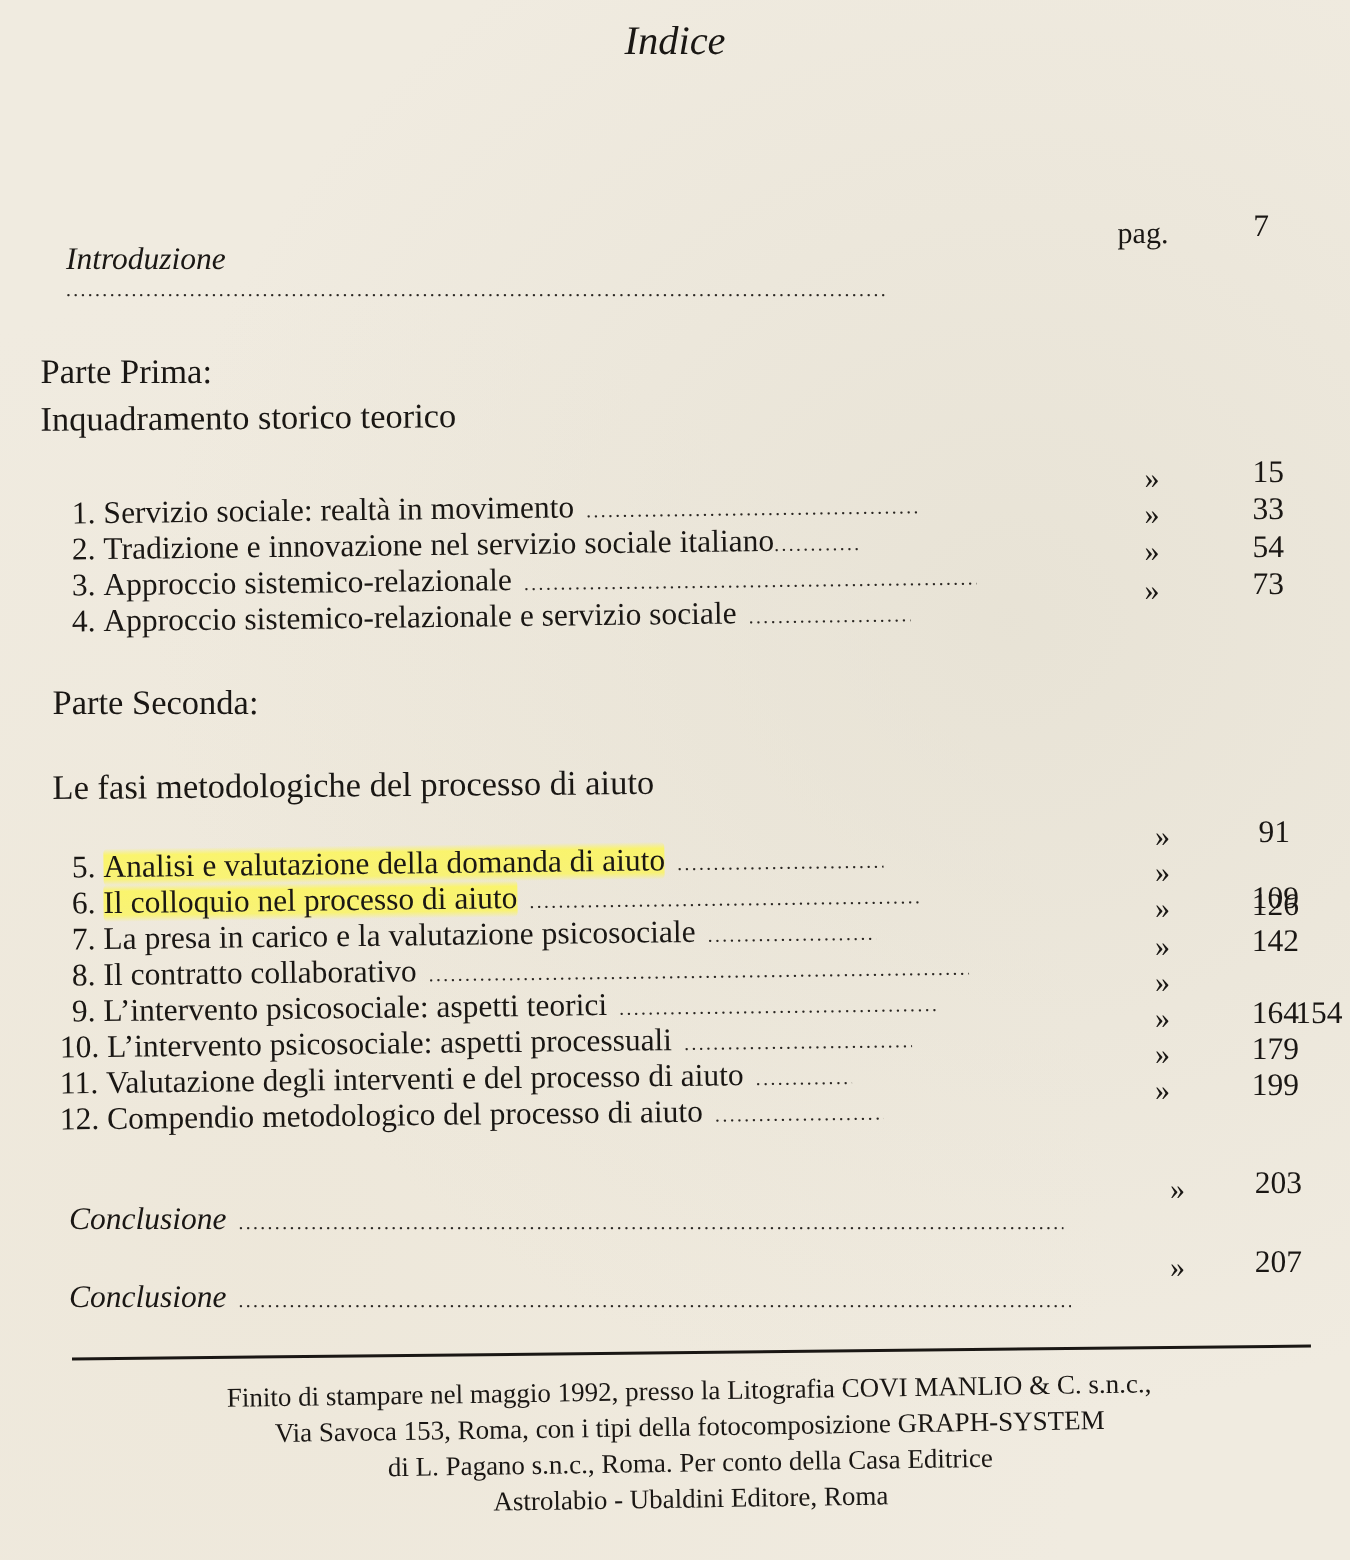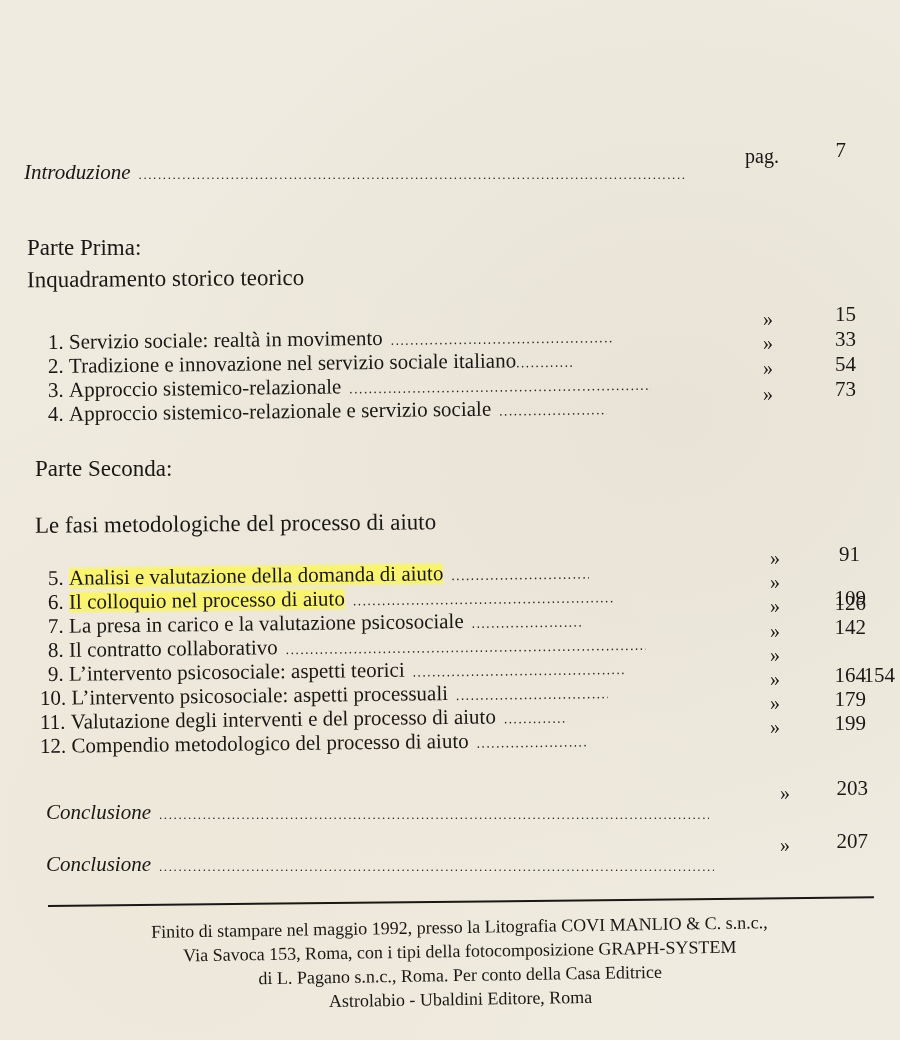--- a/index.html
+++ b/index.html
@@ -91,23 +91,24 @@
       line-height: 24px;
       transform: rotate(-0.9deg);
     }
     .colophon div { white-space: nowrap; }
   </style>
 </head>
 <body>
 
 <div class="page">
 
-
-  <div>
-    <div class="entry" style="left:24px; top:160px;">
+  <div class="title">Indice</div>
+
+  <div>
+    <div class="entry" style="left:36px; top:160px;flex-direction:column;">
       <span class="label italic">Introduzione</span>
       <span class="dots" style="width:548px;">..................................................................................................................................................</span>
     </div>
     <div class="marker" style="left:742px; top:145px;">pag.</div>
     <div class="page-num" style="left:786px; top:138px;">7</div>
   </div>
 
   <div>
     <div class="part-heading" style="left:27px; top:235px;text-align:right;">Parte Prima:</div>
     <div class="part-heading" style="left:27px; top:266px; transform:rotate(-0.5deg);">Inquadramento storico teorico</div>

